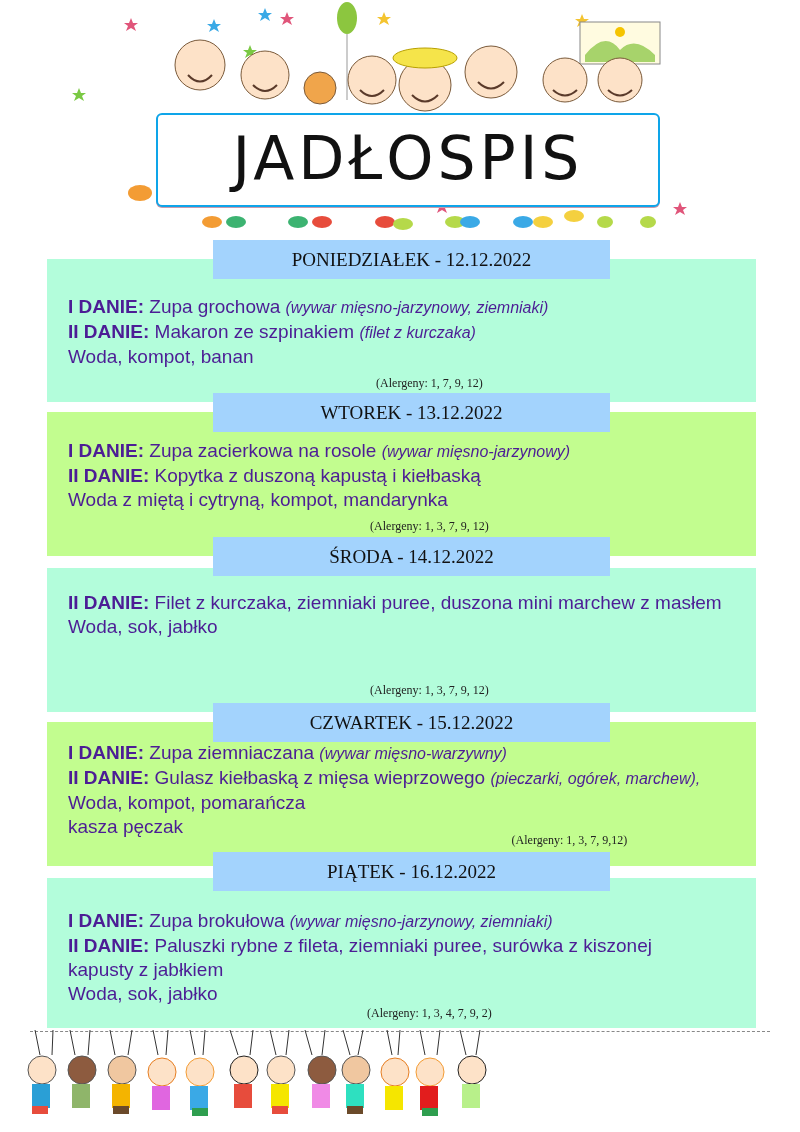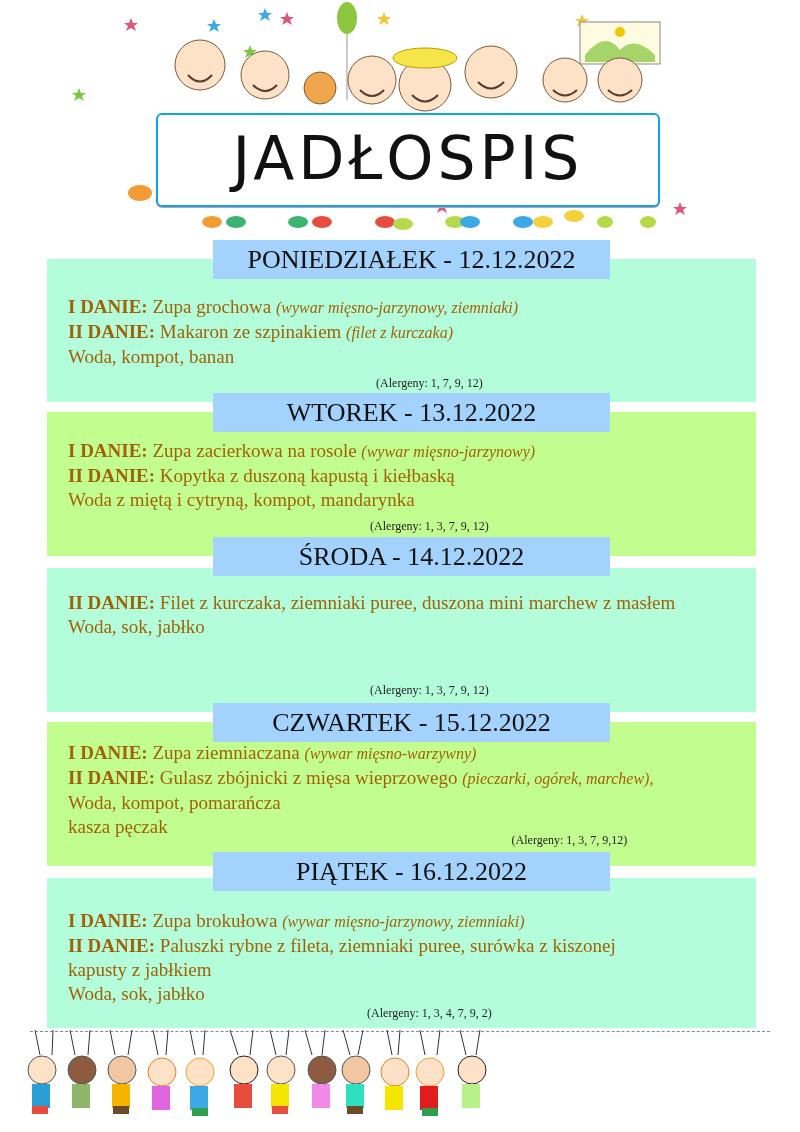--- a/index.html
+++ b/index.html
@@ -3,22 +3,22 @@
 <meta charset="utf-8">
 <style>
   html,body{margin:0;padding:0;background:#ffffff;}
   body{width:800px;height:1132px;position:relative;overflow:hidden;font-family:"DejaVu Serif","Liberation Serif",serif;color:#111;}
   .banner{position:absolute;left:0;top:0;width:800px;height:235px;}
   .sign{position:absolute;left:156px;top:113px;width:500px;height:90px;background:#fff;border:2px solid #0ea5e9;border-radius:6px;box-shadow:0 1px 0 #c9a;}
   .sign-title{position:absolute;left:0;right:0;top:8px;text-align:center;font-family:"DejaVu Sans","Liberation Sans",sans-serif;font-size:60px;letter-spacing:4px;color:#111;font-weight:normal;}
   .panel{position:absolute;left:47px;width:709px;}
   .mint{background:#b3fddb;}
   .lime{background:#c2fd8f;}
-  .dayhead{position:absolute;left:213px;width:397px;height:39px;background:#a3d3fd;display:flex;align-items:center;justify-content:center;font-family:"Liberation Serif","DejaVu Serif",serif;font-size:26px;color:#111;}
-  .body{position:absolute;left:21px;right:0;font-family:Liberation Serif, serif;font-size:19px;line-height:24px;color:#a16207;white-space:nowrap;}
+  .dayhead{position:absolute;left:213px;width:397px;height:39px;background:#a3d3fd;display:flex;align-items:center;justify-content:center;font-family:"Liberation Serif","DejaVu Serif",serif;font-size:19px;color:#111;}
+  .body{position:absolute;left:21px;right:0;font-family:Liberation Sans, sans-serif;font-size:19px;line-height:24px;color:#4c1d95;white-space:nowrap;}
   .body b{font-weight:bold;}
   .body i{font-style:italic;font-size:16px;}
   .aller{position:absolute;left:0;width:709px;text-align:center;font-family:"Liberation Serif","DejaVu Serif",serif;font-size:12px;color:#222;padding-left:28px;}
   .line{display:block;}
   .kids-bottom{position:absolute;left:0;top:1030px;width:800px;height:102px;}
   .rope{position:absolute;left:30px;top:1031px;width:740px;border-top:1px dashed #888;}
 </style>
 </head>
 <body>
 
@@ -111,21 +111,21 @@
     <span class="line"><b>II DANIE:</b> <span>Filet z kurczaka, ziemniaki puree, duszona mini marchew z masłem</span></span>
     <span class="line">Woda, sok, jabłko</span>
   </div>
   <div class="aller" style="top:115px;">(Alergeny: 1, 3, 7, 9, 12)</div>
 </div>
 <div class="dayhead" style="top:537px;">ŚRODA - 14.12.2022</div>
 
 <div class="panel lime" style="top:722px;height:144px;">
   <div class="body" style="top:19px;">
     <span class="line"><b>I DANIE:</b> <span>Zupa ziemniaczana</span> <i>(wywar mięsno-warzywny)</i></span>
-    <span class="line"><b>II DANIE:</b> <span>Gulasz zbójnicki z mięsa wieprzowego</span> <i>(pieczarki, ogórek, marchew),</i></span>
+    <span class="line"><b>II DANIE:</b> <span>Gulasz kiełbaską z mięsa wieprzowego</span> <i>(pieczarki, ogórek, marchew),</i></span>
     <span class="line">Woda, kompot, pomarańcza</span>
     <span class="line">kasza pęczak</span>
   </div>
   <div class="aller" style="top:111px;left:140px;">(Alergeny: 1, 3, 7, 9,12)</div>
 </div>
 <div class="dayhead" style="top:703px;">CZWARTEK - 15.12.2022</div>
 
 <div class="panel mint" style="top:878px;height:150px;">
   <div class="body" style="top:31px;">
     <span class="line"><b>I DANIE:</b> <span>Zupa brokułowa</span> <i>(wywar mięsno-jarzynowy, ziemniaki)</i></span>

